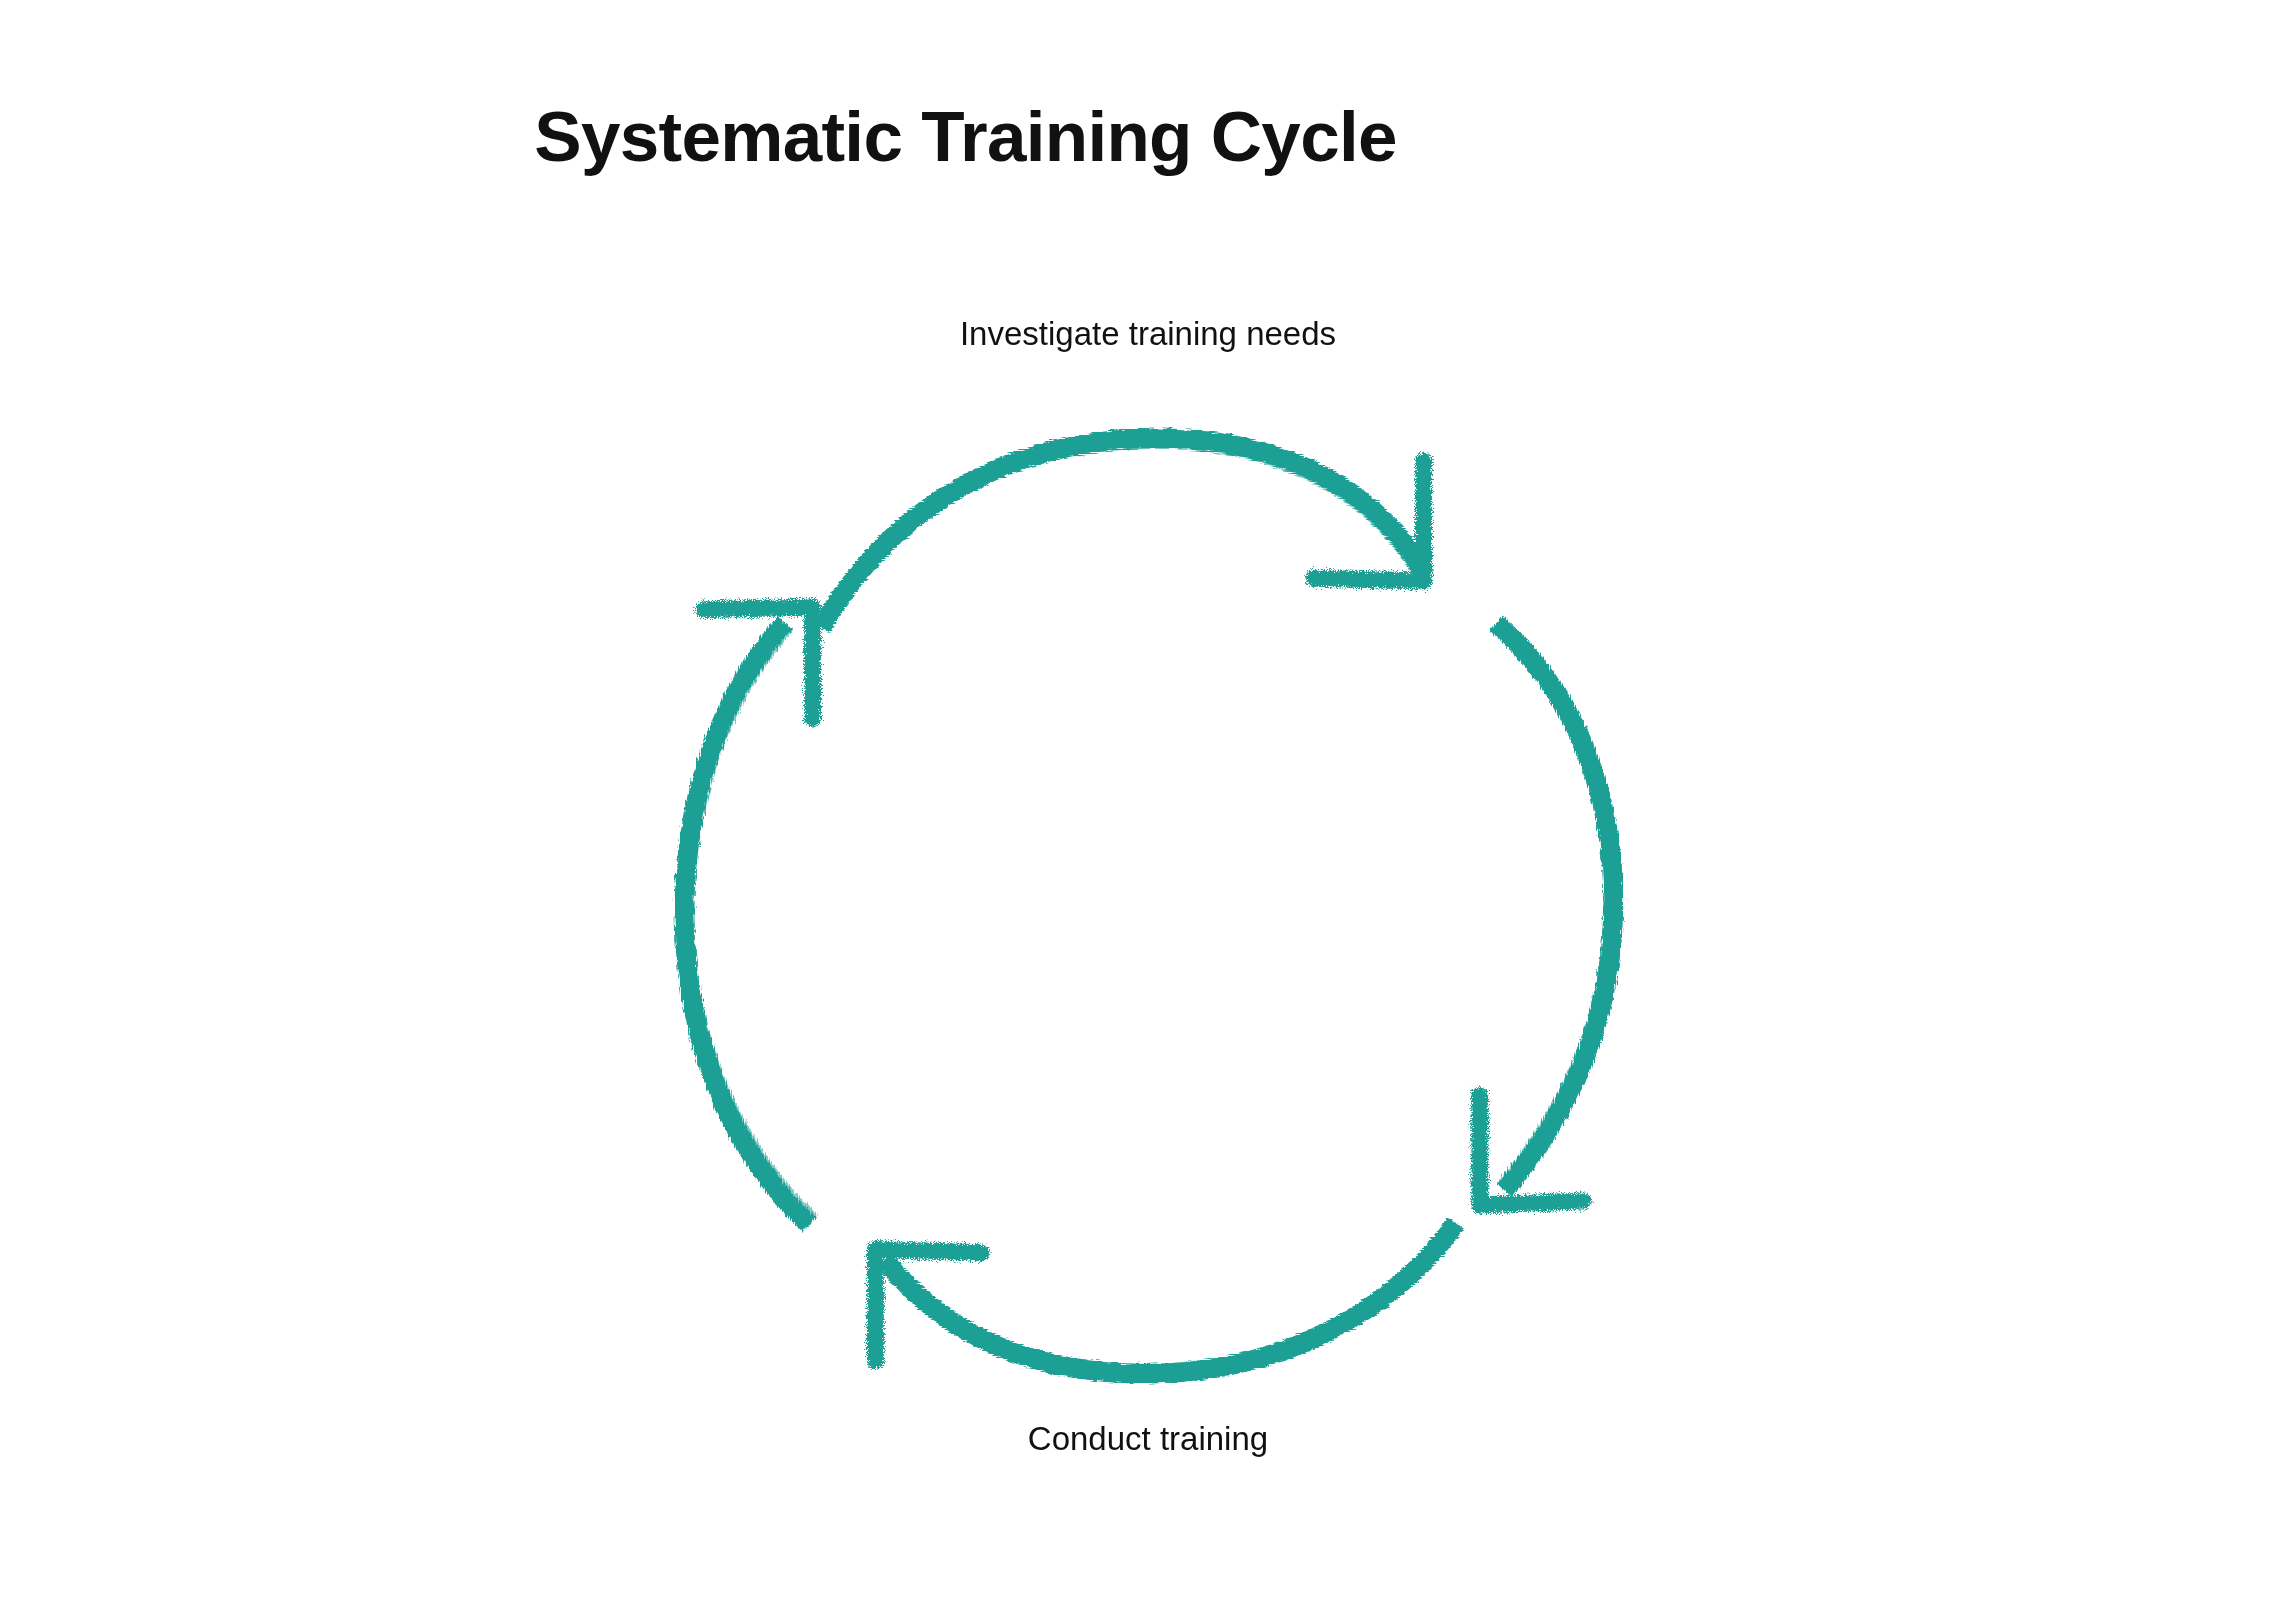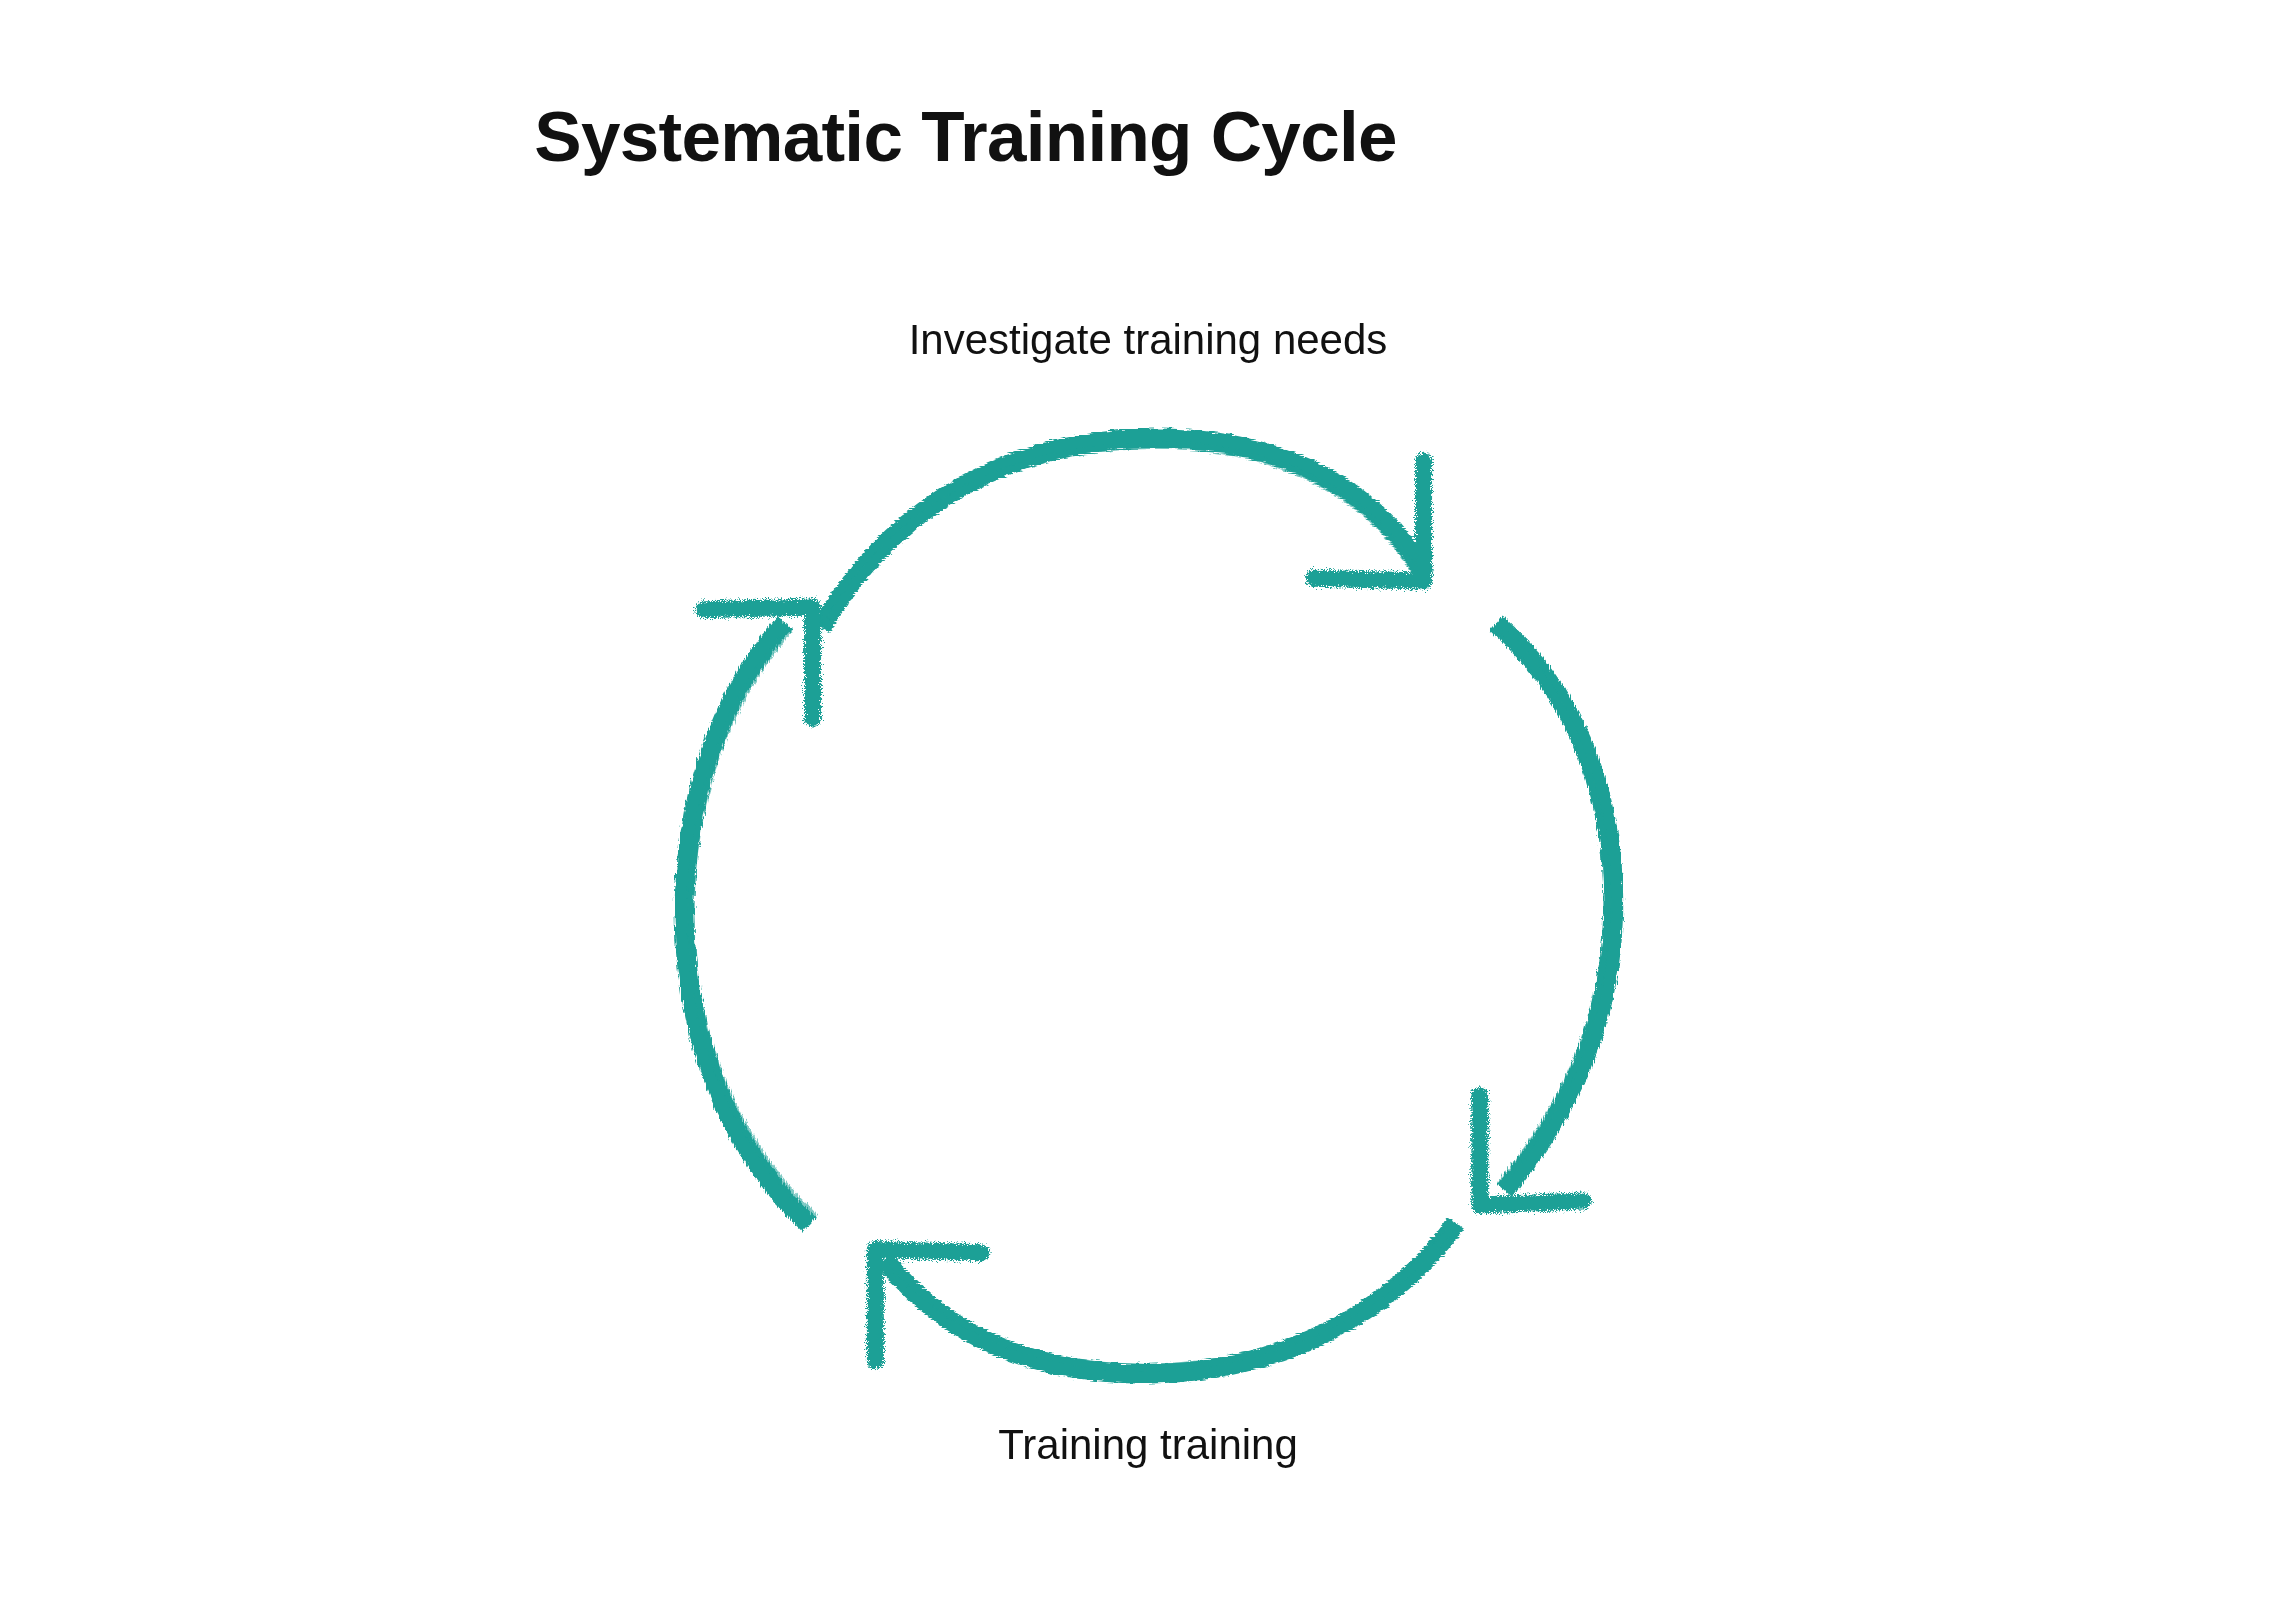--- a/index.html
+++ b/index.html
@@ -53,21 +53,21 @@
     left: 0;
     top: 0;
     width: 2295px;
     height: 1623px;
     display: block;
   }
 
   
   .stage-label {
     position: absolute;
-    font-size: 42px;
+    font-size: 33px;
     font-weight: 400;
     line-height: 1.22;
     color: #111111;
     letter-spacing: 0px;
     white-space: pre-line;
   }
   .label-top {
     left: 559px;
     top: 314px;
     width: 1178px;
@@ -164,17 +164,17 @@
           <path filter="url(#roughenHead)" stroke-width="26" stroke-linecap="round" d="M 1242 1098 L 1242 928 M 1242 928 L 1076 932"></path>
         </g>
 
       </g>
     </svg>
   </div>
 
   <div class="stage-label label-top">Investigate training needs</div>
 
 
-  <div class="stage-label label-bottom">Training training</div>
+  <div class="stage-label label-bottom">Conduct training</div>
 
 
 </div>
 
 
 </body></html>

